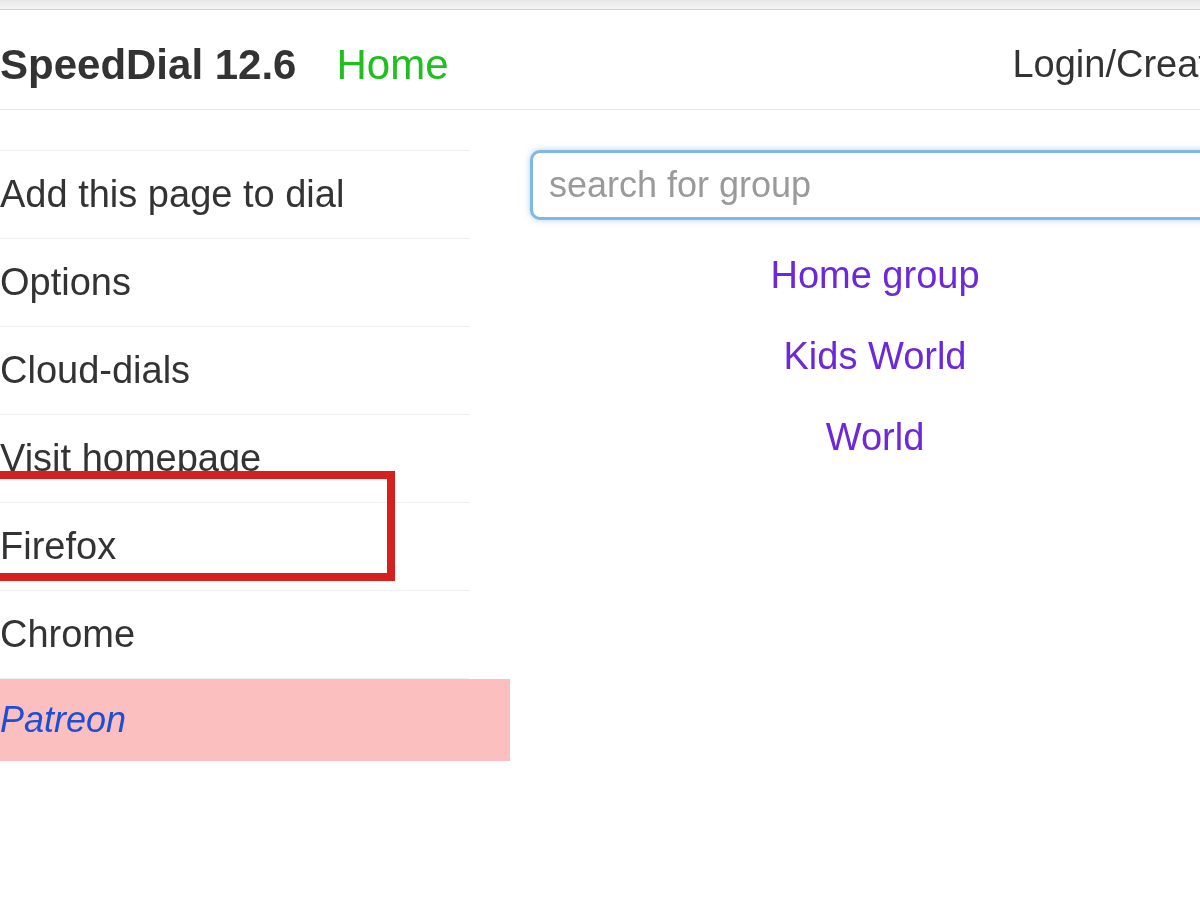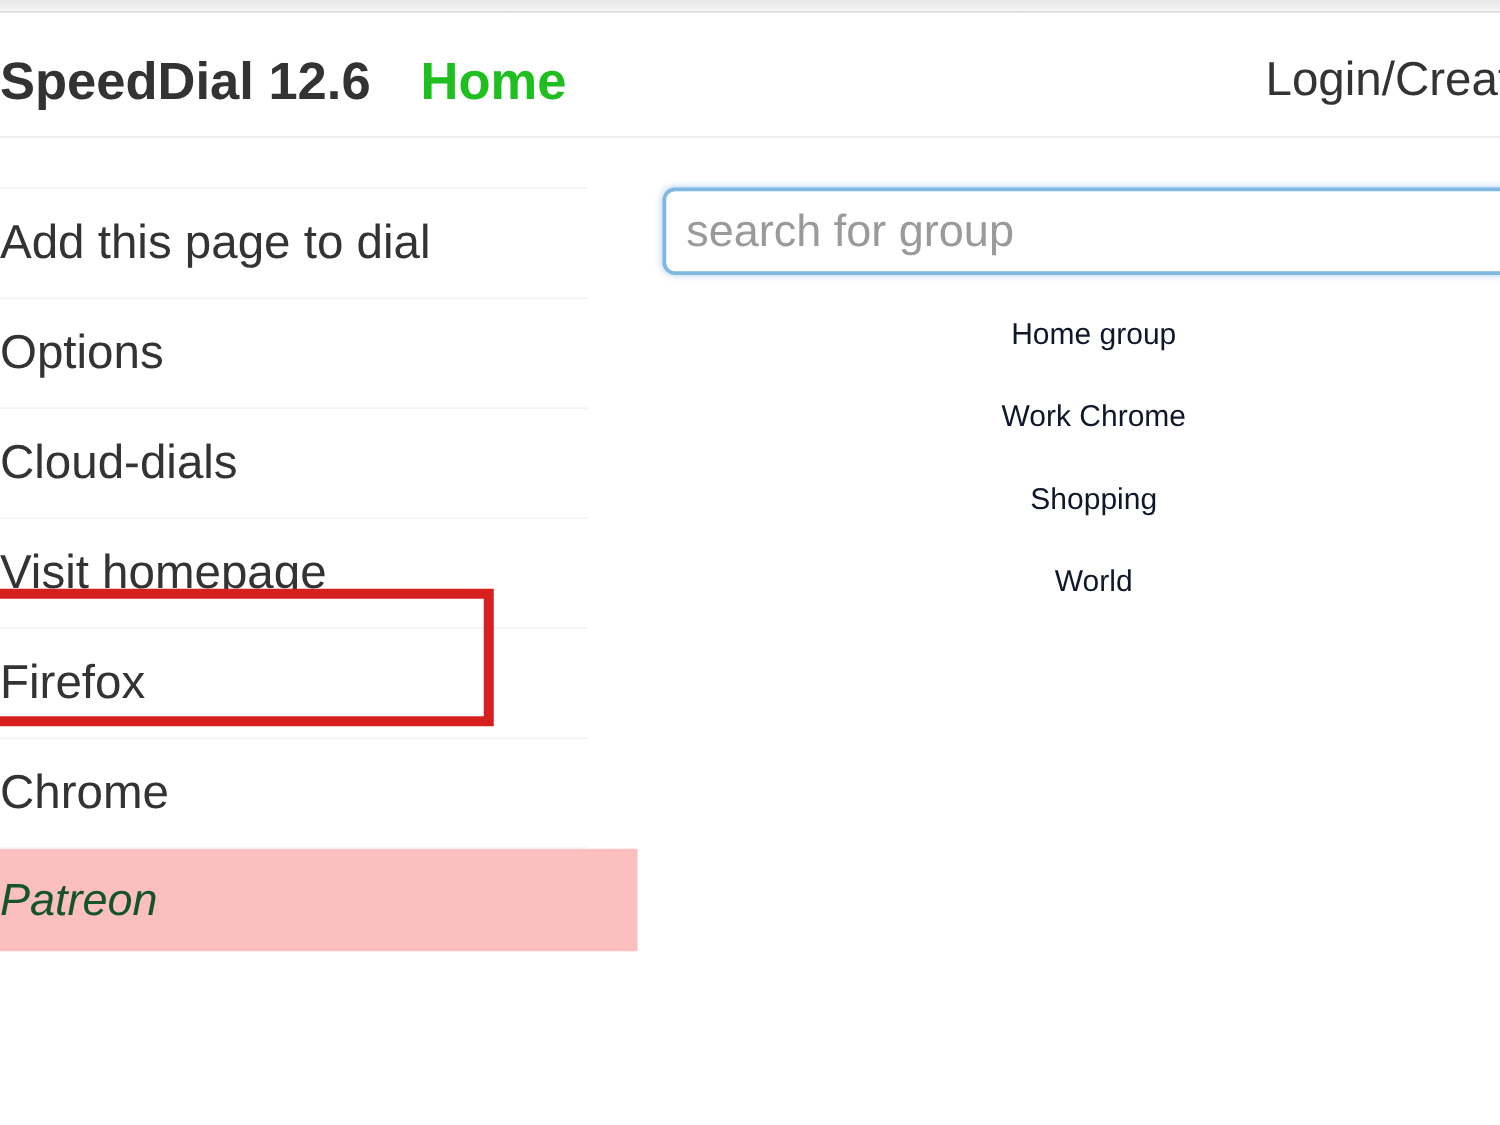--- a/index.html
+++ b/index.html
@@ -35,21 +35,21 @@
       align-items: flex-end;
       gap: 40px;
     }
     .app-title {
       font-size: 42px;
       font-weight: bold;
       color: #333333;
     }
     .home-link {
       font-size: 42px;
-      font-weight: bold;
+      font-weight: normal;
       color: #1fbf1f;
     }
     .login-link {
       font-size: 38px;
       color: #333333;
       padding-right: 0;
     }
     .body-area {
       position: absolute;
       top: 120px;
@@ -88,21 +88,21 @@
       background: #fbbfbf;
       padding: 20px 30px 20px 50px;
       font-size: 38px;
       color: #333333;
       border-bottom: none;
       justify-content: space-between;
       width: 560px;
     }
     .patreon {
       font-style: italic;
-      color: #14532d;
+      color: #1d4ed8;
       font-size: 36px;
     }
     .right-col {
       flex: 1;
       padding: 30px 0 0 60px;
     }
     .search-input {
       width: 690px;
       height: 70px;
       font-size: 36px;
@@ -118,22 +118,22 @@
     .search-input::placeholder { color: #9a9a9a; }
     .group-list {
       margin-top: 34px;
       width: 690px;
       display: flex;
       flex-direction: column;
       align-items: center;
       gap: 38px;
     }
     .group-item {
-      font-size: 24px;
-      color: #0f172a;
+      font-size: 38px;
+      color: #6d28d9;
     }
   </style>
 </head>
 <body>
 
 <div class="topbar-edge"></div>
 
 <div class="header">
   <div class="header-left">
     <span class="app-title">SpeedDial 12.6</span>
@@ -154,19 +154,18 @@
     <div class="help-row">
       <span class="patreon">Patreon</span>
     </div>
     <div class="highlight-box"></div>
   </div>
 
   <div class="right-col">
     <input class="search-input" type="text" placeholder="search for group" style="">
     <div class="group-list">
       <div class="group-item">Home group</div>
-      <div class="group-item">Work Chrome</div>
-      <div class="group-item">Shopping</div>
+      <div class="group-item">Kids World</div>
       <div class="group-item">World</div>
     </div>
   </div>
 
 </div>
 
 </body></html>

